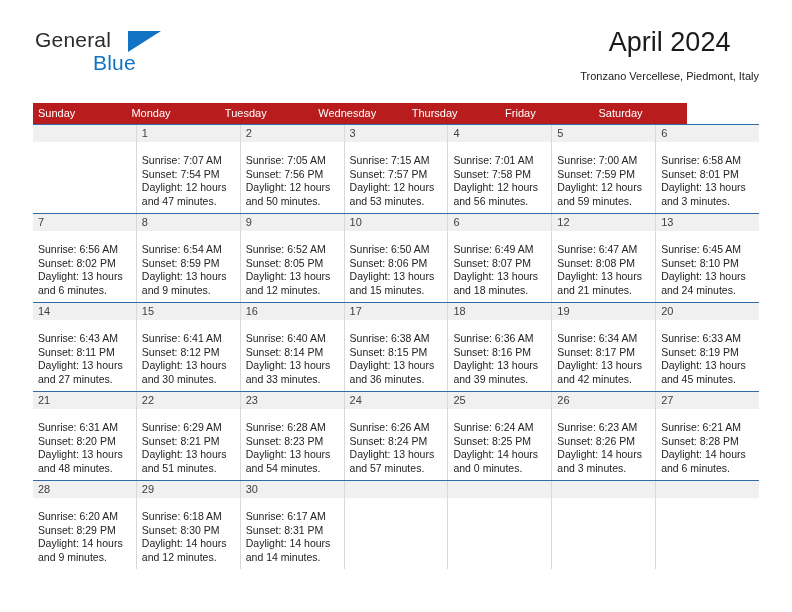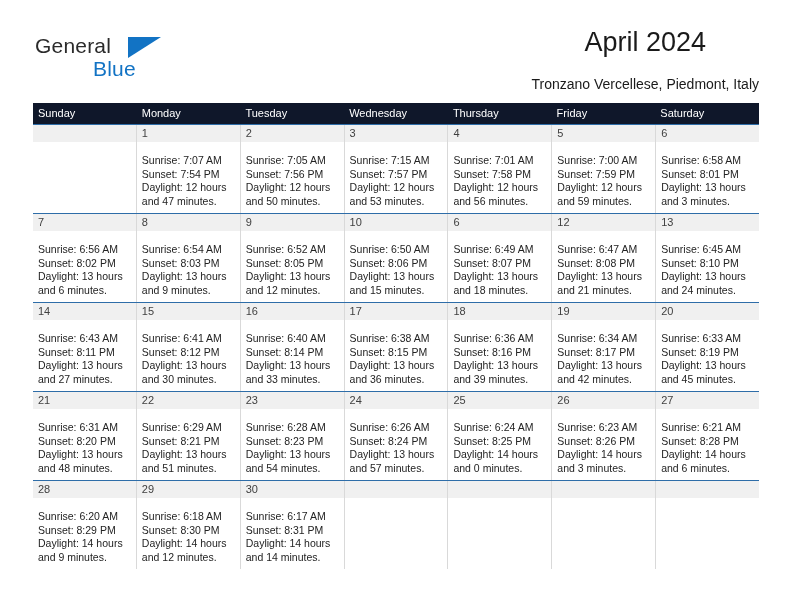--- a/index.html
+++ b/index.html
@@ -26,21 +26,21 @@
   .top-bar {
     position: absolute;
     left: 33px;
     top: 26px;
     width: 726px;
     height: 68px;
   }
   .brand {
     position: absolute;
     left: 0;
-    top: 6px;
+    top: 0;
     width: 260px;
     height: 62px;
   }
   .brand-line1 {
     position: absolute;
     left: 2px;
     top: 2px;
     font-size: 21px;
     letter-spacing: 0.2px;
     color: #2b2b2b;
@@ -76,40 +76,40 @@
     text-align: center;
   }
   .cal-title {
     font-size: 27px;
     font-weight: 400;
     color: #1a1a1a;
     line-height: 32px;
     white-space: nowrap;
   }
   .cal-subtitle {
-    margin-top: 18px;
-    font-size: 14px;
+    margin-top: 10px;
+    font-size: 11px;
     font-weight: 400;
     color: #1a1a1a;
     line-height: 16px;
     white-space: nowrap;
   }
 
   
   .calendar {
     position: absolute;
     left: 33px;
     top: 103px;
     width: 726px;
   }
   .weekday-row {
     display: flex;
-    width: 726px;
+    width: 654px;
     height: 21px;
-    background: #0f172a;
+    background: #b91c1c;
   }
   .weekday-cell {
     flex: 1 1 0;
     min-width: 0;
     color: #ffffff;
     font-size: 11px;
     line-height: 21px;
     padding-left: 5px;
     box-sizing: border-box;
     white-space: nowrap;
@@ -269,21 +269,21 @@
                 <div>Sunrise: 6:56 AM</div>
                 <div>Sunset: 8:02 PM</div>
                 <div>Daylight: 13 hours</div>
                 <div>and 6 minutes.</div>
               </div>
             </div>
             <div class="day-cell">
               <div class="day-num">8</div>
               <div class="day-info">
                 <div>Sunrise: 6:54 AM</div>
-                <div>Sunset: 8:03 PM</div>
+                <div>Sunset: 8:59 PM</div>
                 <div>Daylight: 13 hours</div>
                 <div>and 9 minutes.</div>
               </div>
             </div>
             <div class="day-cell">
               <div class="day-num">9</div>
               <div class="day-info">
                 <div>Sunrise: 6:52 AM</div>
                 <div>Sunset: 8:05 PM</div>
                 <div>Daylight: 13 hours</div>

